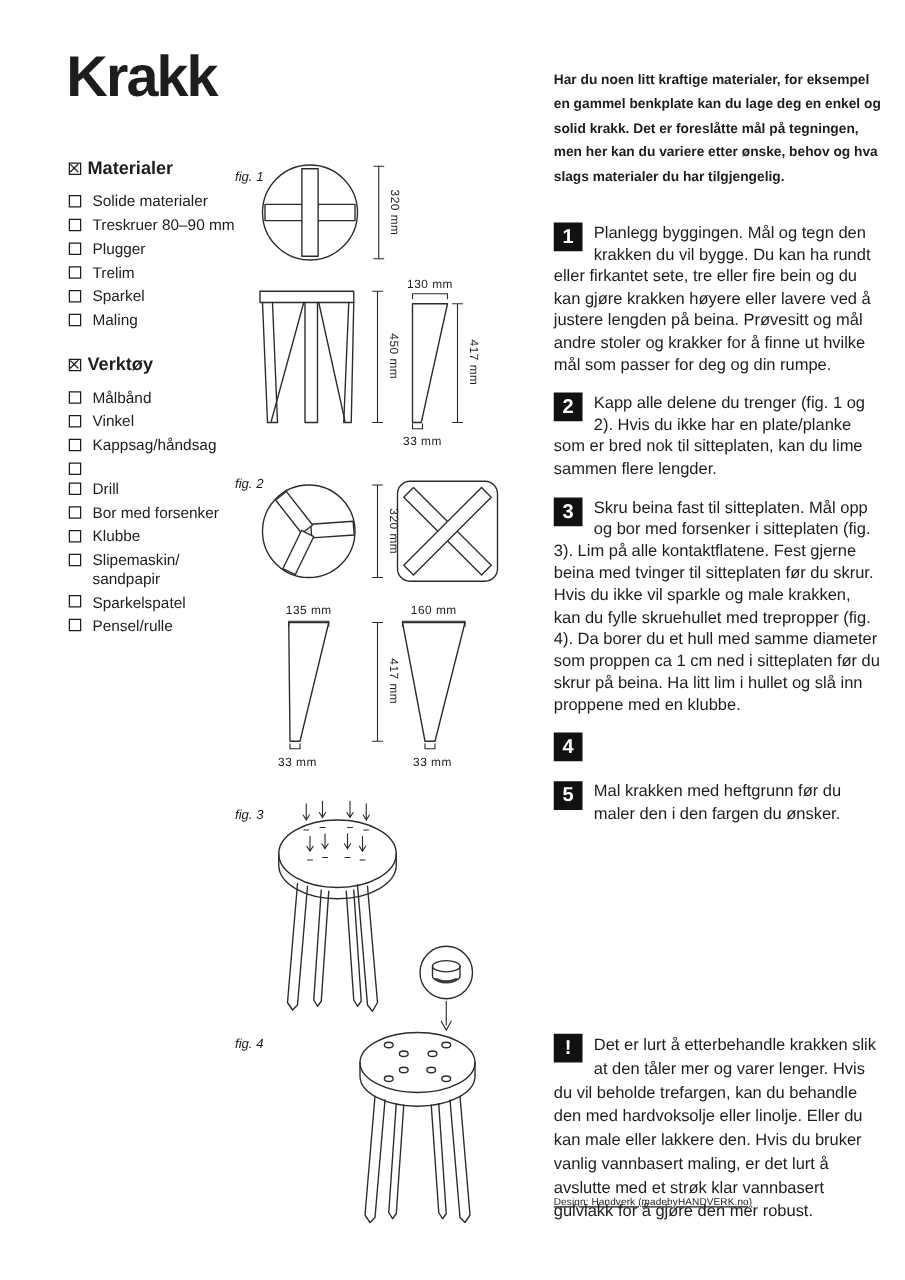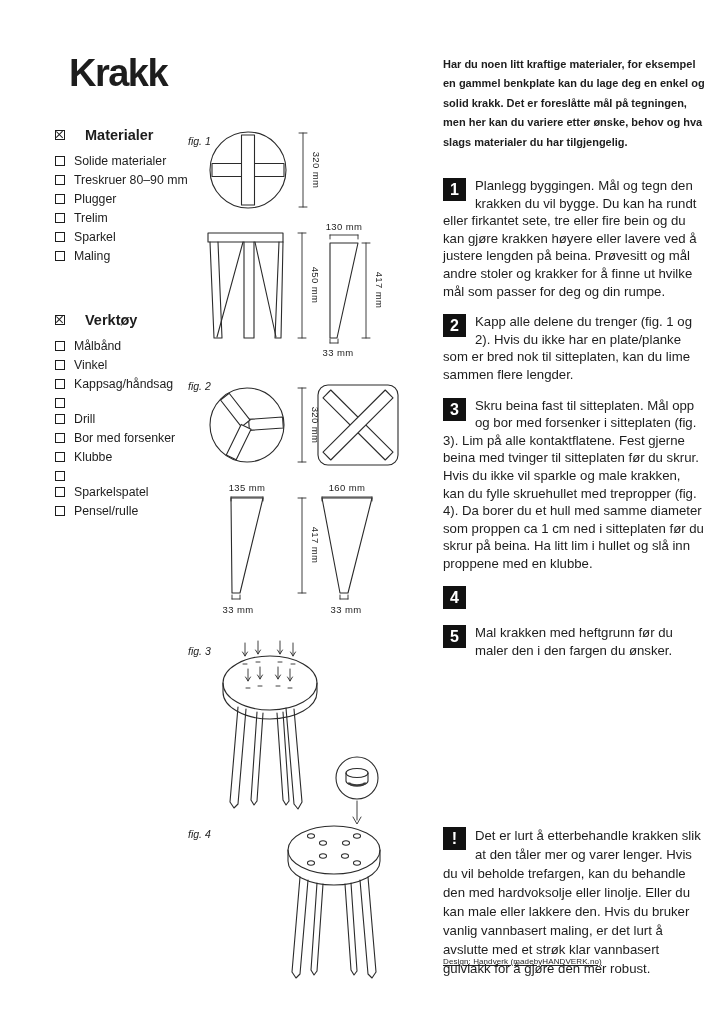--- a/index.html
+++ b/index.html
@@ -2,28 +2,28 @@
 <html><head>
 <meta charset="utf-8">
 <style>
   html,body{margin:0;padding:0;background:#e8e8e8;}
   .page{
     position:relative;width:724px;height:1024px;margin:0 auto;
     background:#ffffff;overflow:hidden;
     font-family:"Liberation Sans",sans-serif;color:#1d1d1d;
   }
   .title{
-    position:absolute;left:53px;top:38px;margin:16px;
-    font-size:38px;font-weight:900;letter-spacing:-1.5px;line-height:1;
+    position:absolute;left:53px;top:38px;margin:0;
+    font-size:46px;font-weight:900;letter-spacing:-1.5px;line-height:1;
   }
   
   .checklist{position:absolute;left:55px;width:136px;}
   .checklist.materials{top:127px;}
-  .checklist.tools{top:284px;margin-top:28px;}
-  .lh{display:flex;gap:20px;align-items:center;font-size:14.5px;font-weight:bold;margin-bottom:11px;}
+  .checklist.tools{top:284px;}
+  .lh{display:flex;gap:5px;align-items:center;font-size:14.5px;font-weight:bold;margin-bottom:11px;}
   .li{display:flex;gap:9px;font-size:12.3px;line-height:14.5px;margin-bottom:4.5px;}
   .li-label{overflow-wrap:anywhere;}
   .cb{width:10px;height:10px;border:1.4px solid #1d1d1d;box-sizing:border-box;flex:none;margin-top:1.5px;position:relative;}
   .lh .cb{margin-top:0;}
   .cb.checked::before,.cb.checked::after{content:"";position:absolute;left:-0.7px;top:3px;width:8.6px;height:1.2px;background:#1d1d1d;}
   .cb.checked::before{transform:rotate(45deg);}
   .cb.checked::after{transform:rotate(-45deg);}
   
   .intro{position:absolute;left:443px;top:44px;width:262px;font-size:11px;font-weight:bold;line-height:19.4px;}
   .steps{position:absolute;left:443px;top:177px;width:262px;font-size:13.2px;line-height:17.6px;}
@@ -111,20 +111,21 @@
     <div class="li">
         <span class="cb"></span>
         <span class="li-label">Bor med forsenker</span>
       </div>
     <div class="li">
         <span class="cb"></span>
         <span class="li-label">Klubbe</span>
       </div>
     <div class="li">
         <span class="cb"></span>
+        <span class="li-label">Slipemaskin/ sandpapir</span>
       </div>
     <div class="li">
         <span class="cb"></span>
         <span class="li-label">Sparkelspatel</span>
       </div>
     <div class="li">
         <span class="cb"></span>
         <span class="li-label">Pensel/rulle</span>
       </div>
   </div>

